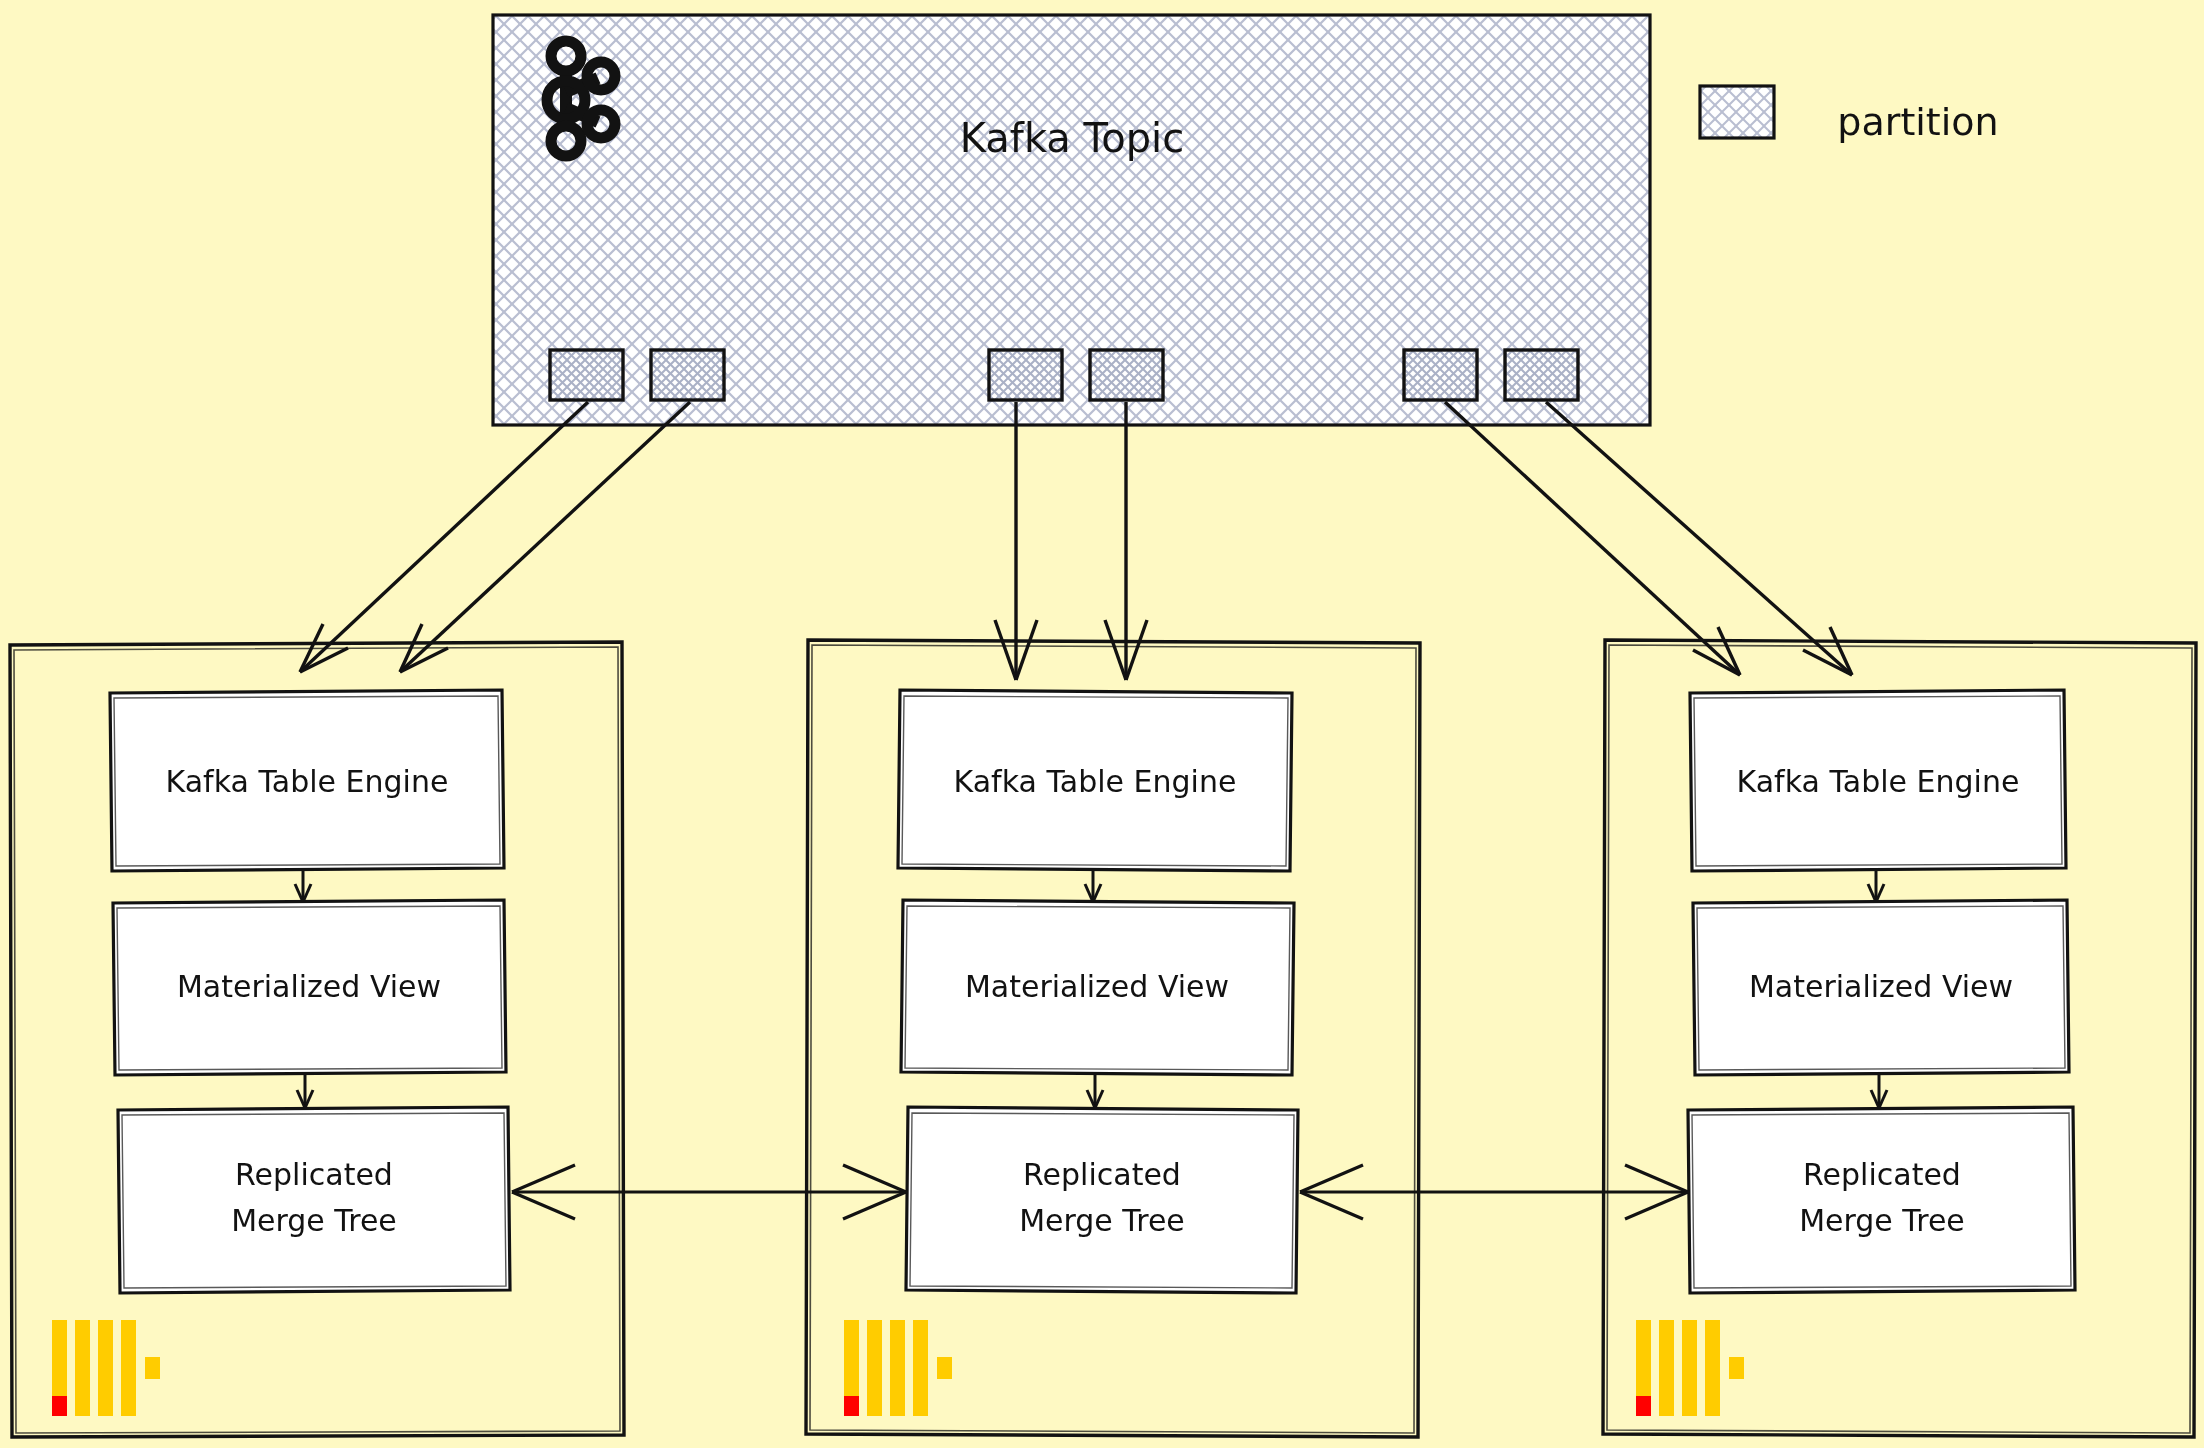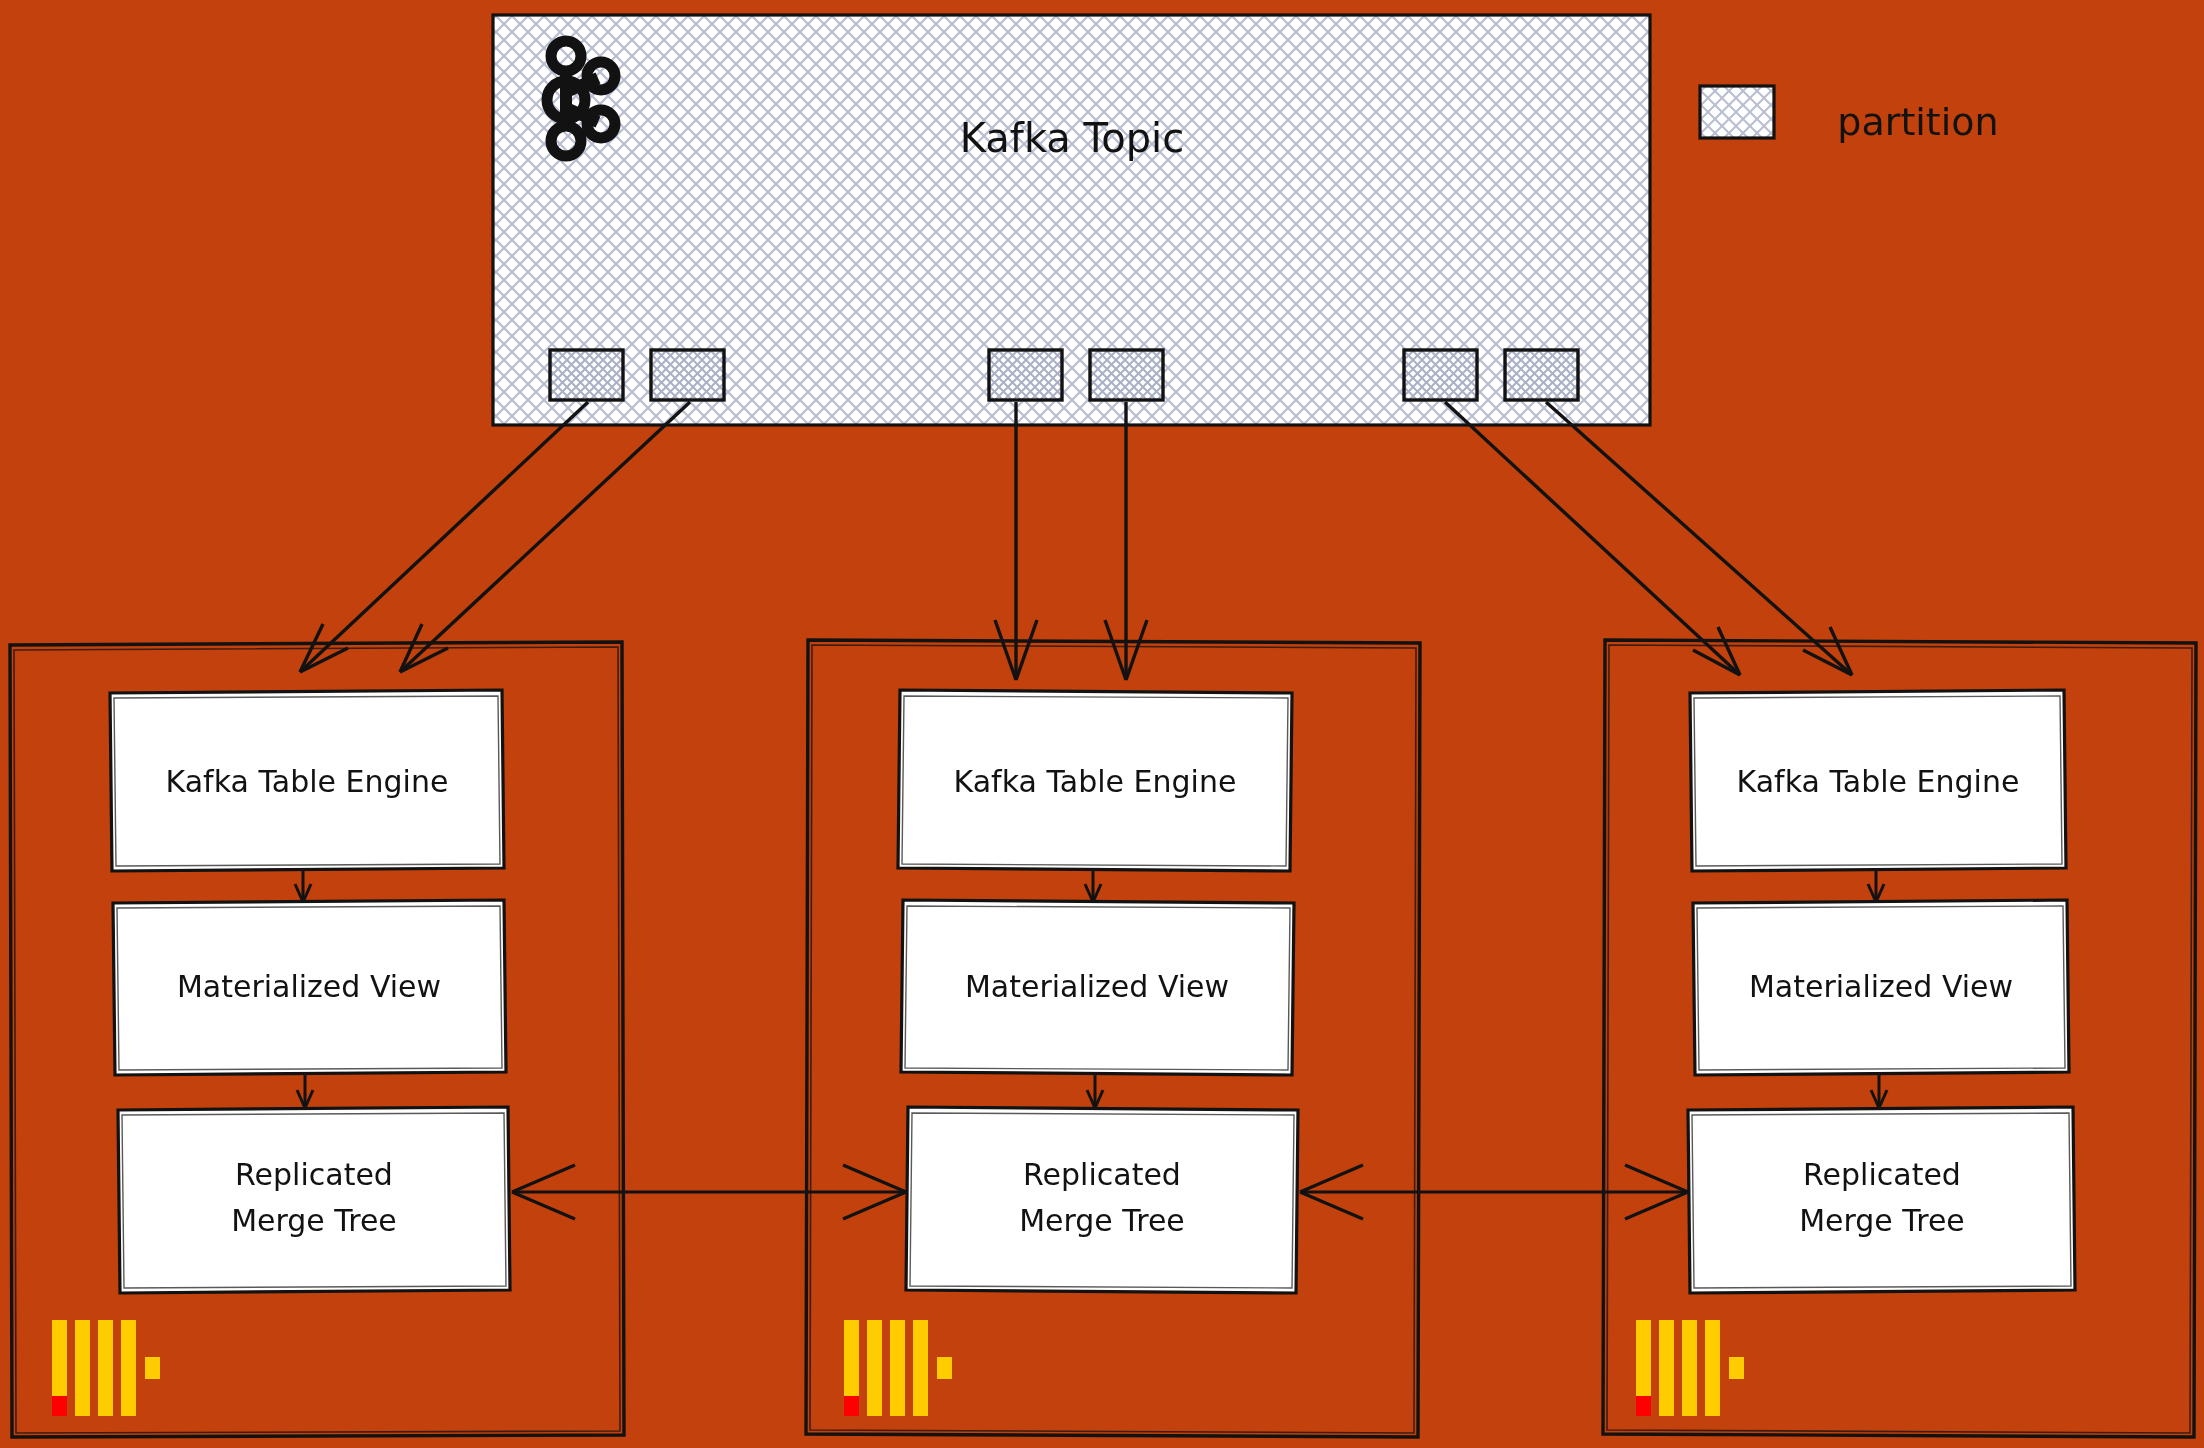--- a/index.html
+++ b/index.html
@@ -5,21 +5,21 @@
 <style>
   html, body {
     margin: 0;
     padding: 0;
     background: #ffffff;
   }
   #canvas {
     position: relative;
     width: 2204px;
     height: 1448px;
-    background: #c2410c;
+    background: #fef9c3;
     overflow: hidden;
     font-family: "DejaVu Sans", sans-serif;
   }
   #diagram-svg {
     position: absolute;
     top: 0;
     left: 0;
     width: 2204px;
     height: 1448px;
   }

